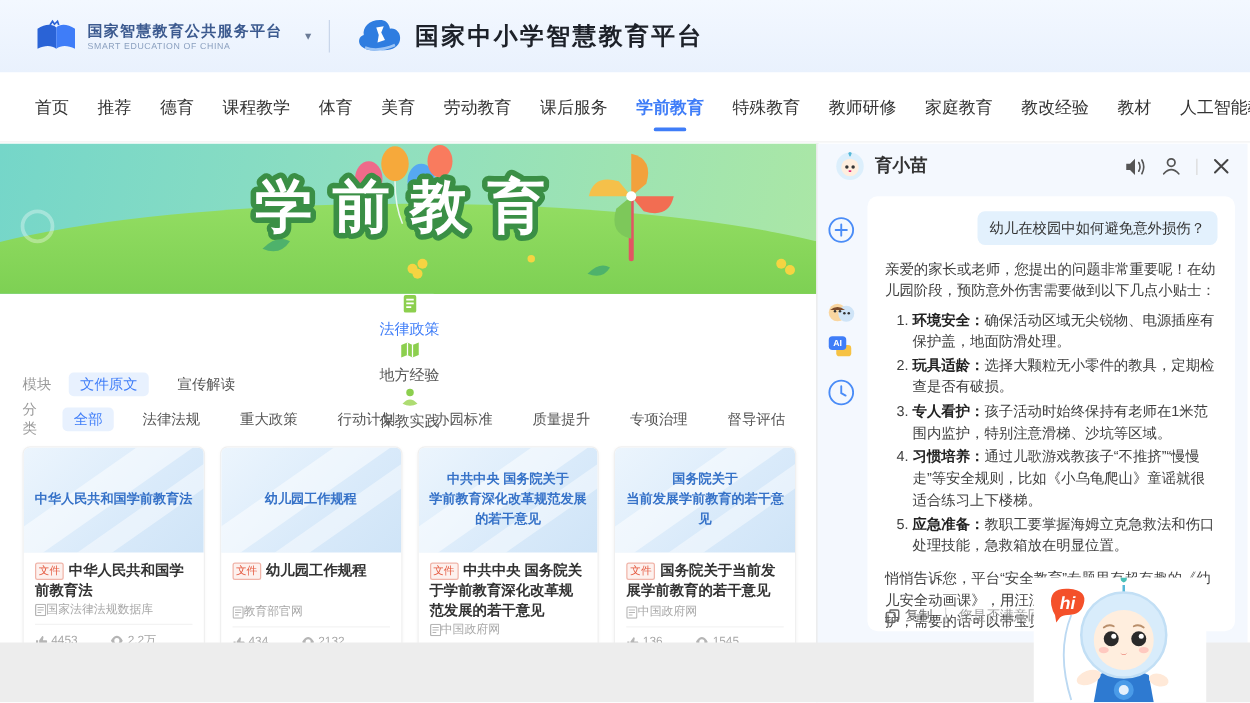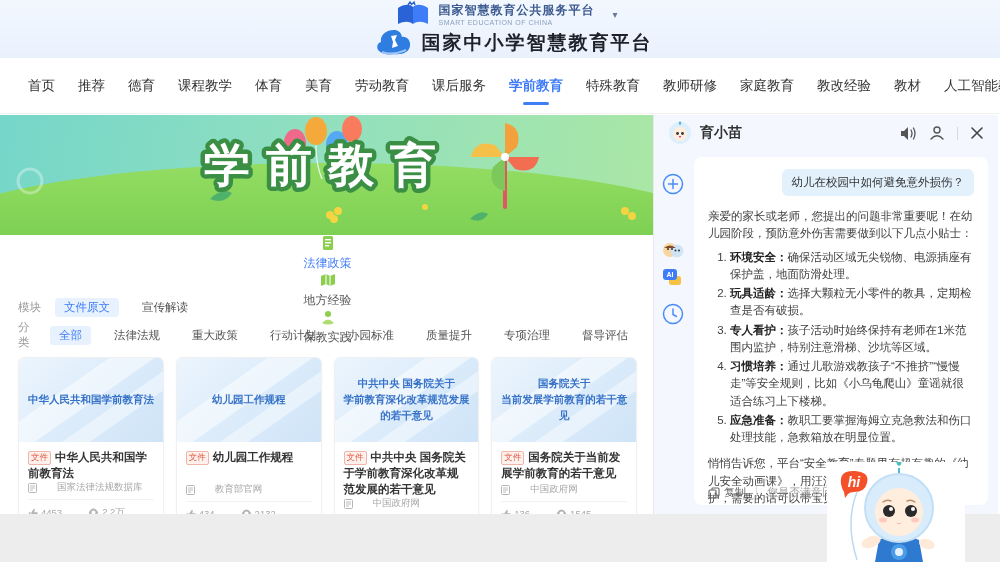--- a/index.html
+++ b/index.html
@@ -1,21 +1,21 @@
 <!DOCTYPE html>
 <html><head>
 <meta charset="utf-8">
 <style>
   * { margin:0; padding:0; box-sizing:border-box; }
   body { font-family:"Liberation Sans","DejaVu Sans",sans-serif; background:#fff; }
   .page { position:relative; width:1000px; height:562px; overflow:hidden; background:#fff; }
 
   
   .top-header { height:58px; display:flex; align-items:center; padding-left:28px;
-    background:linear-gradient(180deg,#f3f8ff 0%,#e9f1fd 100%);flex-direction:column; }
+    background:linear-gradient(180deg,#f3f8ff 0%,#e9f1fd 100%); }
   .logo-blk { display:flex; align-items:center; gap:8px; }
   .logo-txt .cn { font-size:12px; color:#3c5a8f; font-weight:bold; letter-spacing:1px; }
   .logo-txt .en { font-size:7px; color:#8ba0bf; letter-spacing:.5px; }
   .caret { color:#6b7b96; font-size:10px; margin:0 14px 0 10px; }
   .vdiv { width:1px; height:26px; background:#c9d6ea; margin-right:22px; }
   .site-title { display:flex; align-items:center; gap:10px;font-family:Liberation Mono, monospace; }
   .site-title .t { font-size:19px; font-weight:bold; color:#1d2129; letter-spacing:2px; }
 
   
   .nav { height:56px; display:flex; align-items:center; gap:23px; padding:0 0 0 28px;
@@ -62,21 +62,21 @@
   .thumb::before { content:""; position:absolute; width:220px; height:26px; background:rgba(255,255,255,.5);
     transform:rotate(-35deg); top:10px; left:-30px; }
   .thumb::after { content:""; position:absolute; width:220px; height:16px; background:rgba(255,255,255,.45);
     transform:rotate(-35deg); bottom:4px; right:-40px; }
   .thumb .tt { position:relative; z-index:1; font-size:10.5px; font-weight:bold; color:#3672c8;
     text-align:center; line-height:1.5; white-space:pre-line; }
   .card-body { display:flex; flex-direction:column; flex:1; padding:7px 9px 5px; }
   .card-title { font-size:11.5px; font-weight:bold; color:#333; line-height:1.4; }
   .tag { display:inline-block; font-size:8.5px; font-weight:normal; color:#e4573d; border:1px solid #f0b4a9;
     background:#fdf1ee; border-radius:2px; padding:0 2px; margin-right:4px; vertical-align:1px; }
-  .card-src { margin-top:auto; font-size:9.5px; color:#a8a8a8; display:flex; align-items:center; gap:20px;
+  .card-src { margin-top:auto; font-size:9.5px; color:#a8a8a8; display:flex; align-items:center; gap:0;
     padding-bottom:5px; border-bottom:1px solid #f3f3f3; }
   .card-stats { display:flex; align-items:center; gap:26px; padding-top:6px; font-size:9.5px; color:#a8a8a8; }
   .stat { display:flex; align-items:center; gap:3px; }
 
   
   .chat { position:absolute; top:115px; right:2px; width:345px; height:447px;
     background:#f4f8fe; border-left:1px solid #e9e9e9; }
   .chat-header { height:36px; display:flex; align-items:center; gap:8px; padding:0 14px; }
   .chat-title { font-size:14px; font-weight:bold; color:#333; }
   .chat-hicons { margin-left:auto; display:flex; align-items:center; gap:12px; }

